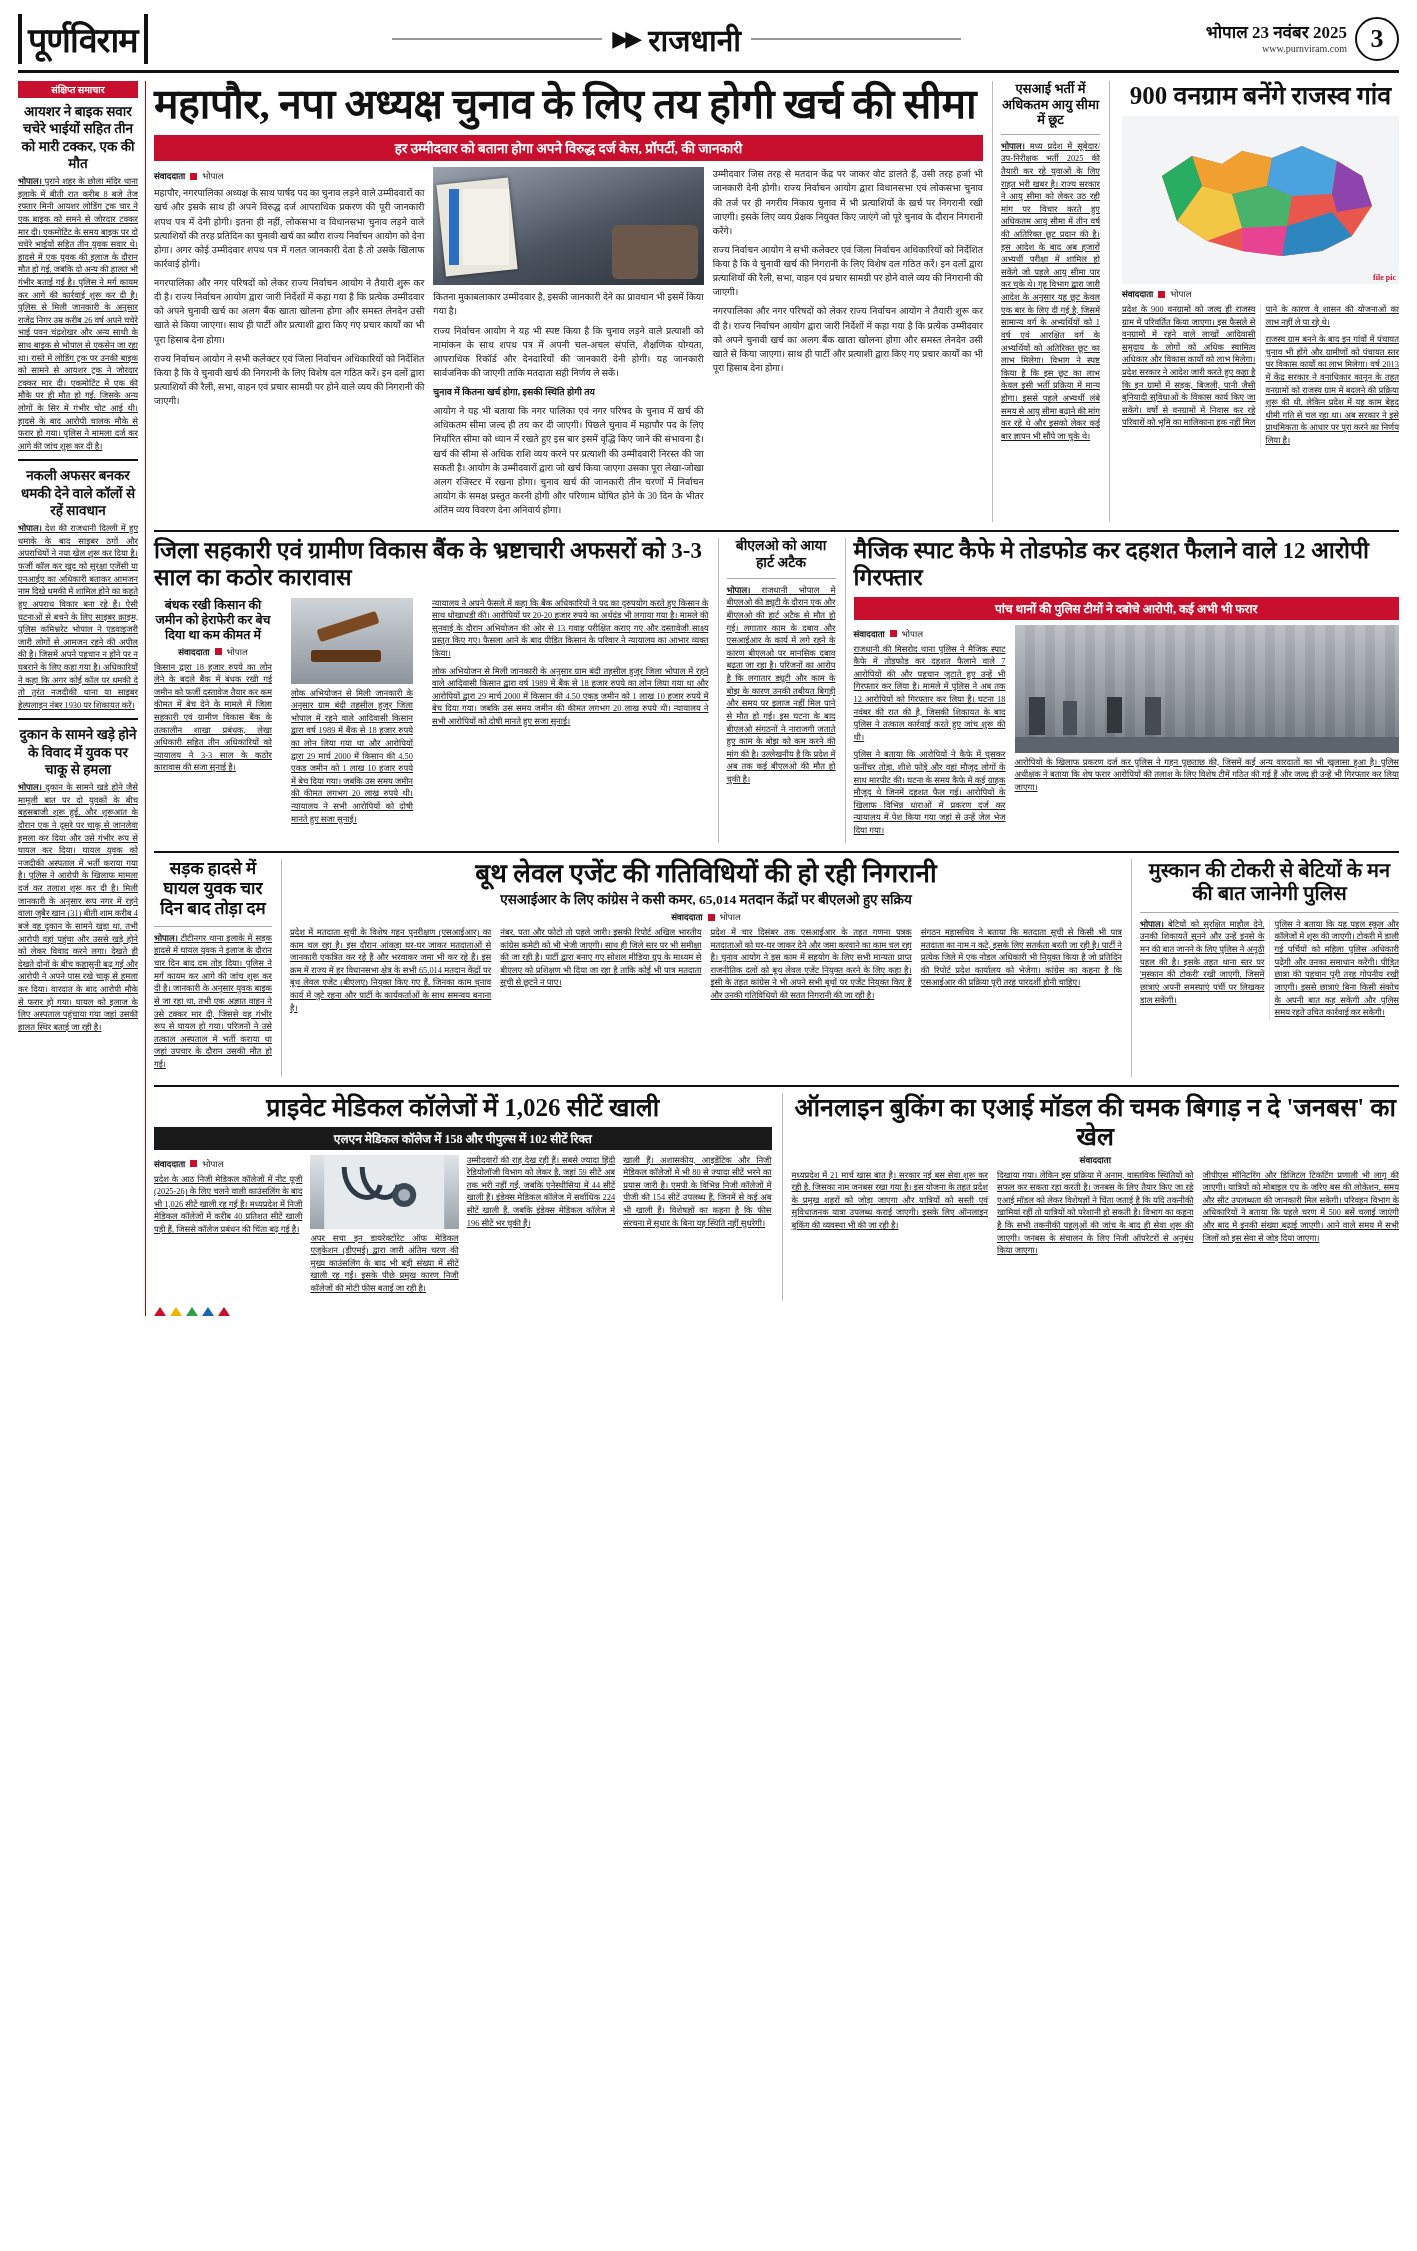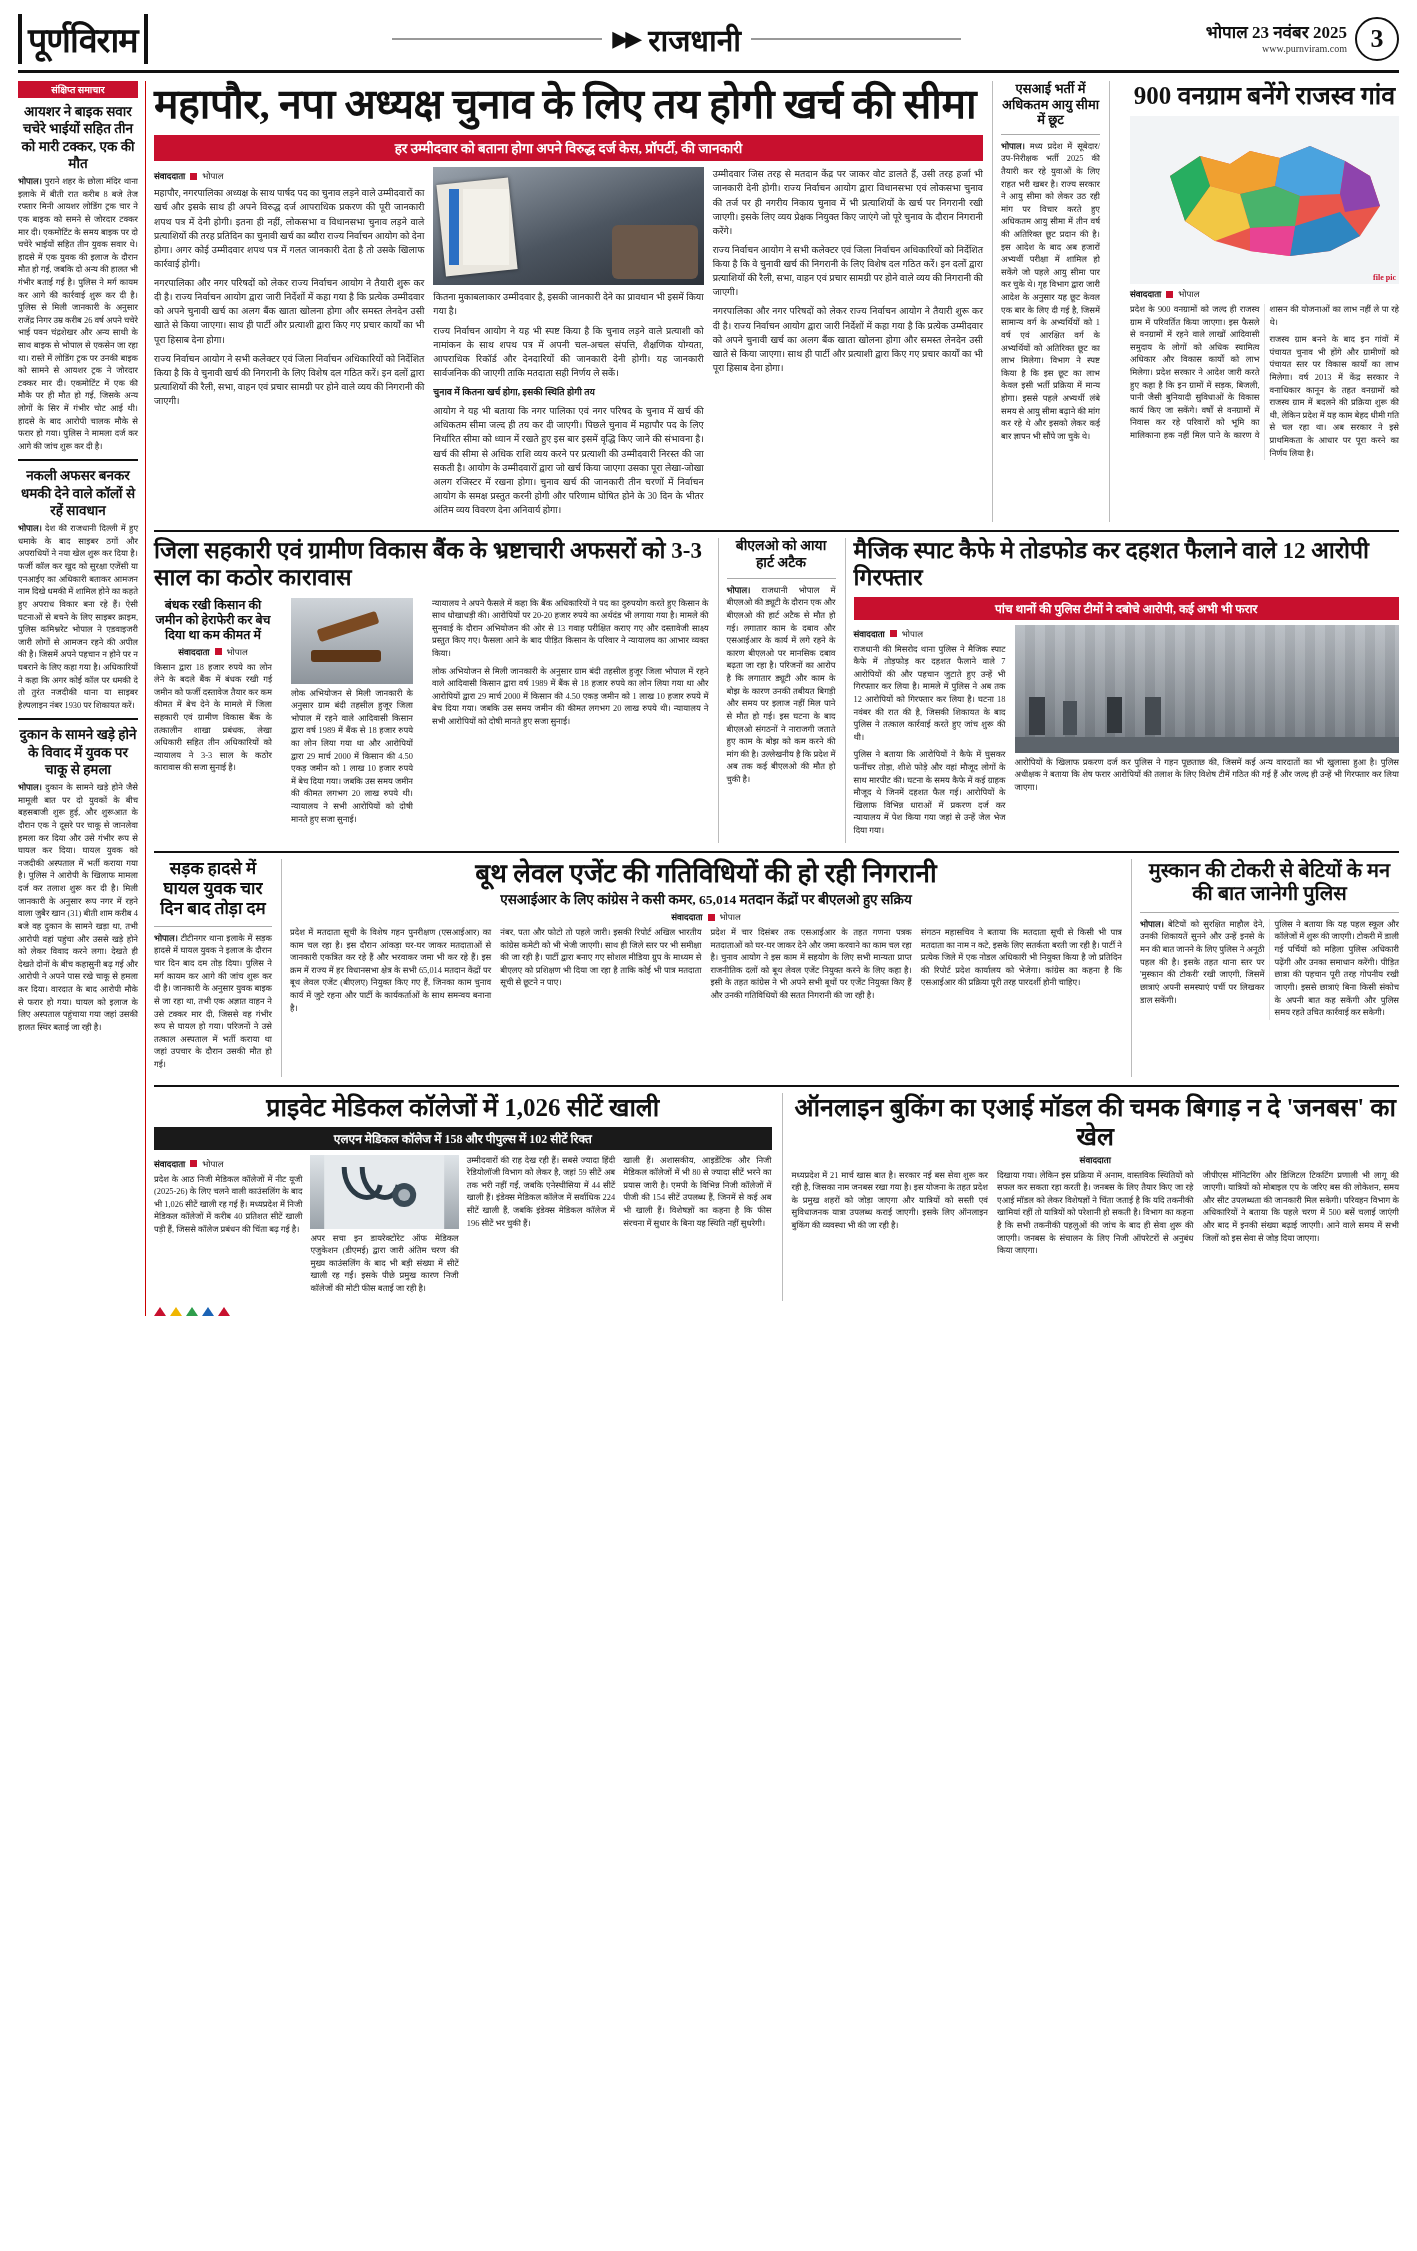--- a/index.html
+++ b/index.html
@@ -16,21 +16,21 @@
   .mh-date{font-family:"Liberation Serif",serif;font-weight:bold;font-size:17px;text-align:right;line-height:1.25;}
   .mh-url{font-size:10px;font-weight:normal;color:#333;}
   .pageno{width:40px;height:40px;border:2px solid #111;border-radius:50%;display:flex;align-items:center;justify-content:center;font-size:26px;font-weight:bold;font-family:"Liberation Serif",serif;}
   
   .grid{display:grid;grid-template-columns:128px 1fr;gap:8px;margin-top:8px;}
   .leftrail{border-right:1px solid #c00;padding-right:7px;}
   .main{display:block;}
   
   .body-col{font-family:"Liberation Serif",serif;font-size:9.3px;line-height:1.52;text-align:justify;color:#1a1a1a;}
   .body-col p{margin:0 0 5px 0;}
-  .tiny{font-size:8.4px;line-height:1.5;}
+  .tiny{font-size:8.4px;line-height:1.5;text-decoration:underline;}
   .byline{display:flex;align-items:center;gap:5px;font-size:8.6px;font-family:"Liberation Serif",serif;margin:3px 0 4px 0;}
   .byline .sq{width:7px;height:7px;background:#c8102e;display:inline-block;}
   .byline .nm{font-weight:bold;}
   
   .rail-tag{background:#c8102e;color:#fff;font-weight:bold;font-size:9.5px;text-align:center;padding:2px 0;font-family:"Liberation Serif",serif;}
   .rail-head{font-family:"Liberation Serif",serif;font-weight:bold;font-size:13.5px;line-height:1.28;text-align:center;margin:5px 0 4px 0;color:#111;}
   .rail-rule{border-top:2px solid #111;margin:6px 0;}
   
   .hl-main{font-family:"Liberation Serif",serif;font-weight:bold;font-size:41px;line-height:1.13;color:#111;letter-spacing:-.5px;}
   .kicker{background:#c8102e;color:#fff;font-family:"Liberation Serif",serif;font-weight:bold;font-size:13.5px;text-align:center;padding:4px 6px;margin-top:8px;}
@@ -152,21 +152,21 @@
         </div>
 
         <div class="vr" style="padding-left:8px;">
           <div class="hl-4" style="text-align:center;font-size:13px;">एसआई भर्ती में अधिकतम आयु सीमा में छूट</div>
           <div class="hr-thin"></div>
           <div class="body-col tiny">
             <p><b>भोपाल।</b> <span>मध्य प्रदेश में सूबेदार/उप-निरीक्षक भर्ती 2025 की तैयारी कर रहे युवाओं के लिए राहत भरी खबर है। राज्य सरकार ने आयु सीमा को लेकर उठ रही मांग पर विचार करते हुए अधिकतम आयु सीमा में तीन वर्ष की अतिरिक्त छूट प्रदान की है। इस आदेश के बाद अब हजारों अभ्यर्थी परीक्षा में शामिल हो सकेंगे जो पहले आयु सीमा पार कर चुके थे। गृह विभाग द्वारा जारी आदेश के अनुसार यह छूट केवल एक बार के लिए दी गई है, जिसमें सामान्य वर्ग के अभ्यर्थियों को 1 वर्ष एवं आरक्षित वर्ग के अभ्यर्थियों को अतिरिक्त छूट का लाभ मिलेगा। विभाग ने स्पष्ट किया है कि इस छूट का लाभ केवल इसी भर्ती प्रक्रिया में मान्य होगा। इससे पहले अभ्यर्थी लंबे समय से आयु सीमा बढ़ाने की मांग कर रहे थे और इसको लेकर कई बार ज्ञापन भी सौंपे जा चुके थे।</span></p>
           </div>
         </div>
 
-        <div class="vr" style="padding-left:20px;">
+        <div class="vr" style="padding-left:12px;">
           <div class="hl-2" style="text-align:center;font-size:25px;">900 वनग्राम बनेंगे राजस्व गांव</div>
           <div class="ph" style="height:168px;margin:6px 0 4px 0;background:#eef2f5;">
             <svg viewBox="0 0 290 168" width="290" height="168">
               <rect width="290" height="168" fill="#f2f4f6"></rect>
               <polygon points="40,60 70,40 100,48 120,35 150,42 180,30 215,45 240,60 250,90 230,120 200,135 160,140 120,135 85,125 55,105" fill="#e9564b"></polygon>
               <polygon points="70,40 100,48 120,35 150,42 145,70 110,78 80,70" fill="#f0a030"></polygon>
               <polygon points="150,42 180,30 215,45 210,78 170,80 145,70" fill="#4aa3df"></polygon>
               <polygon points="215,45 240,60 250,90 215,96 210,78" fill="#8e44ad"></polygon>
               <polygon points="110,78 145,70 170,80 165,110 120,112" fill="#49b36b"></polygon>
               <polygon points="80,70 110,78 120,112 85,125 55,105" fill="#f2c744"></polygon>

